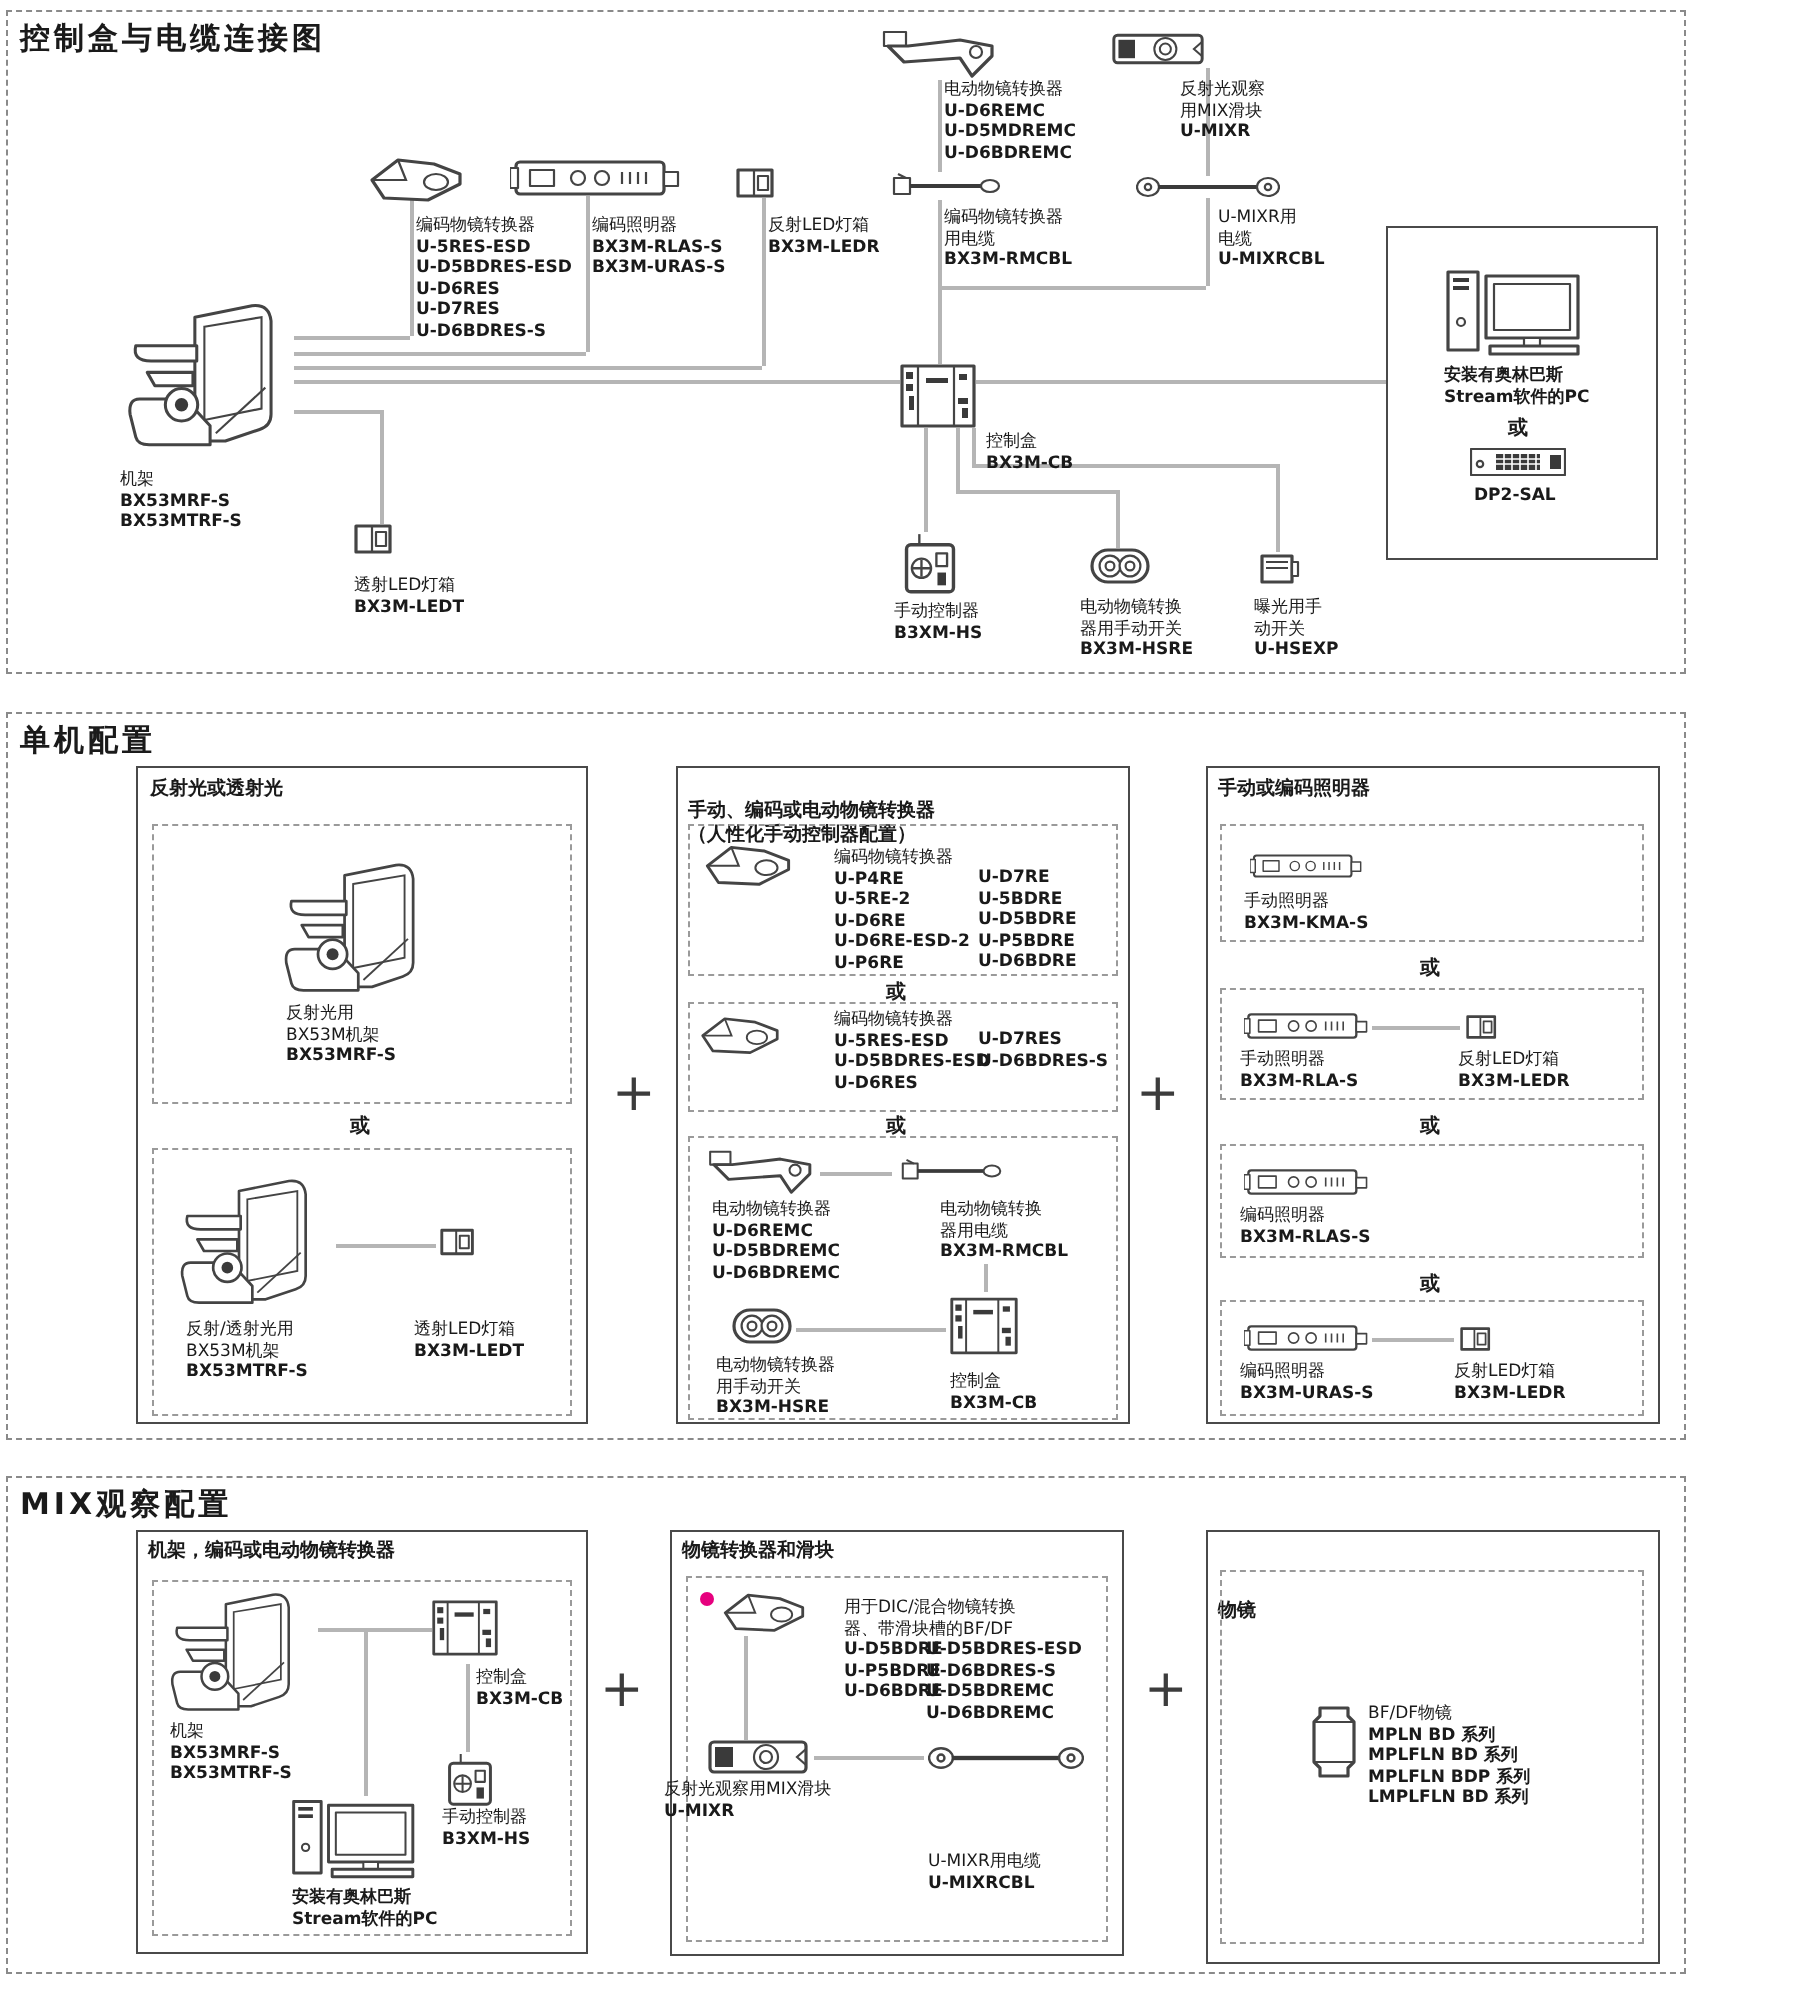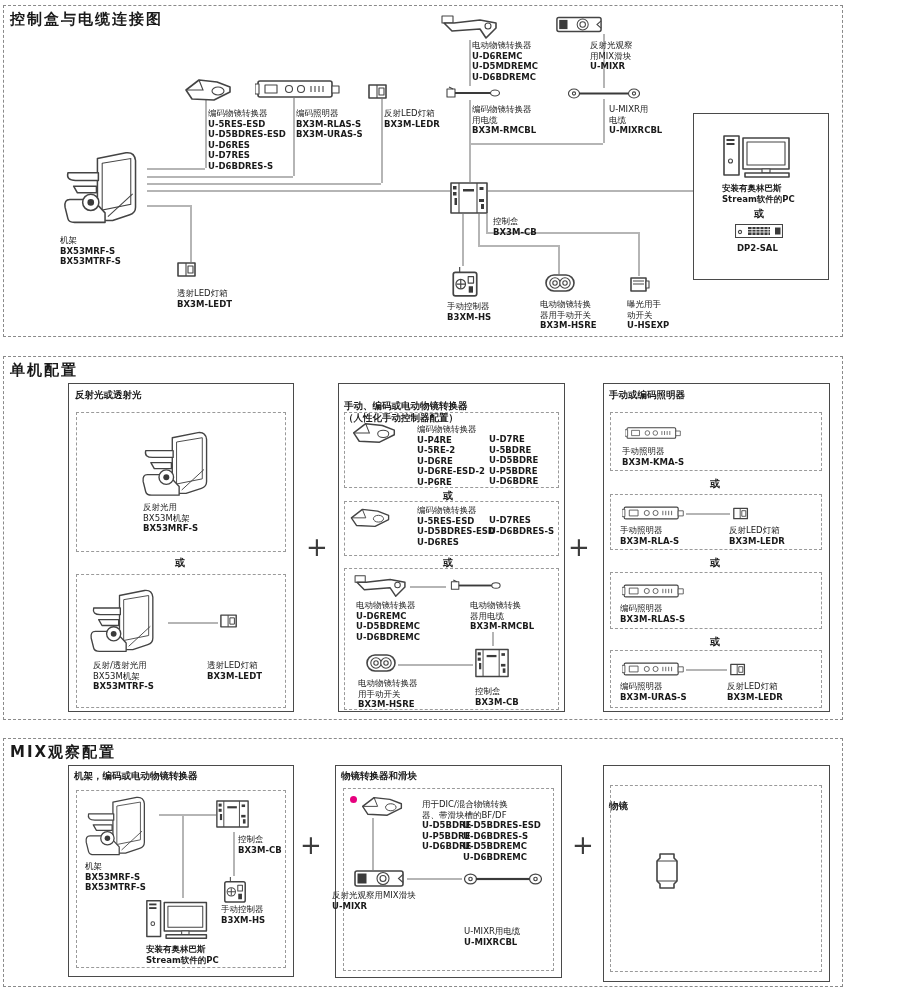--- a/index.html
+++ b/index.html
@@ -528,14 +528,21 @@
     <div class="m">U-MIXRCBL</div>
   </div>
   <div class="plus" style="left:572px;top:832px">+</div>
 
   <div class="solid" style="left:603px;top:765px;width:225px;height:215px"></div>
   <div class="btitle" style="left:609px;top:800px">物镜</div>
   <div class="dash" style="left:610px;top:785px;width:210px;height:185px"></div>
   <svg class="icon" style="left:655px;top:853px" width="24" height="36">
       <use href="#sym-objective"></use>
     </svg>
+  <div class="lbl" style="left:684px;top:852px">
+    <div class="t">BF/DF物镜</div>
+    <div class="m">MPLN BD 系列
+MPLFLN BD 系列
+MPLFLN BDP 系列
+LMPLFLN BD 系列</div>
+  </div>
 
 </div>
 
 </body></html>

